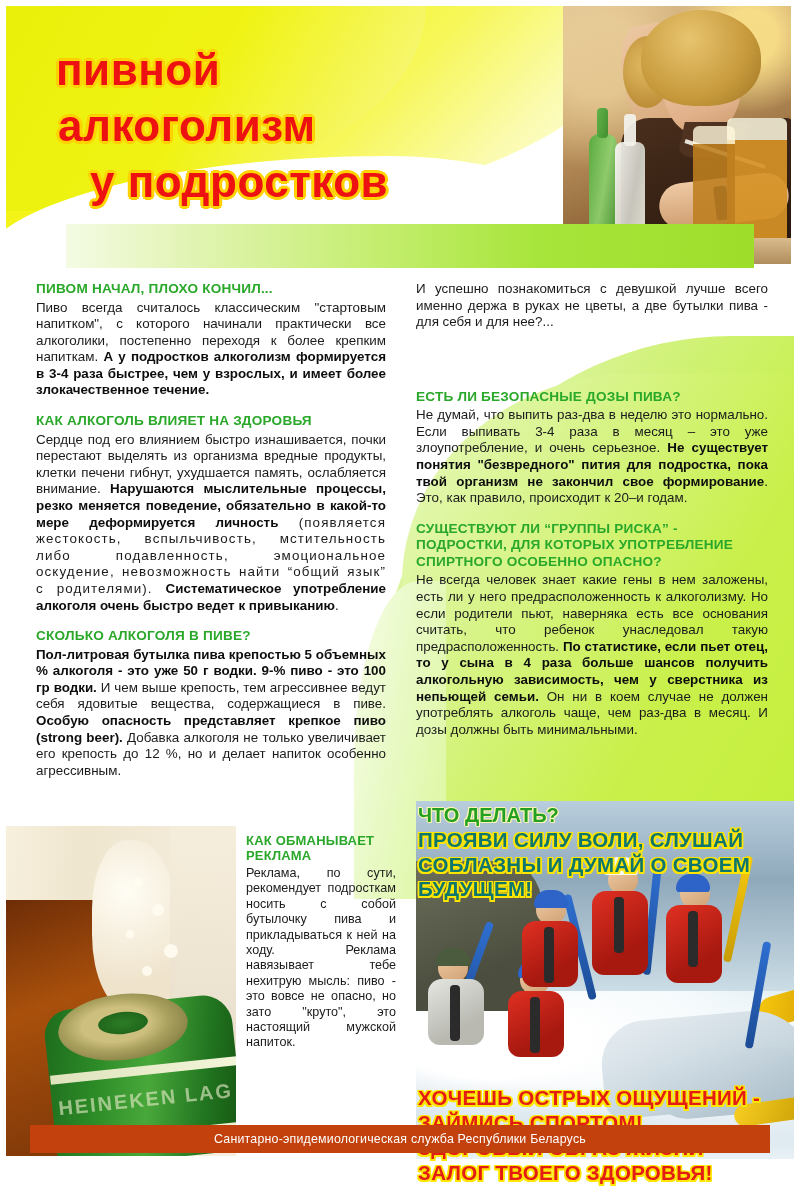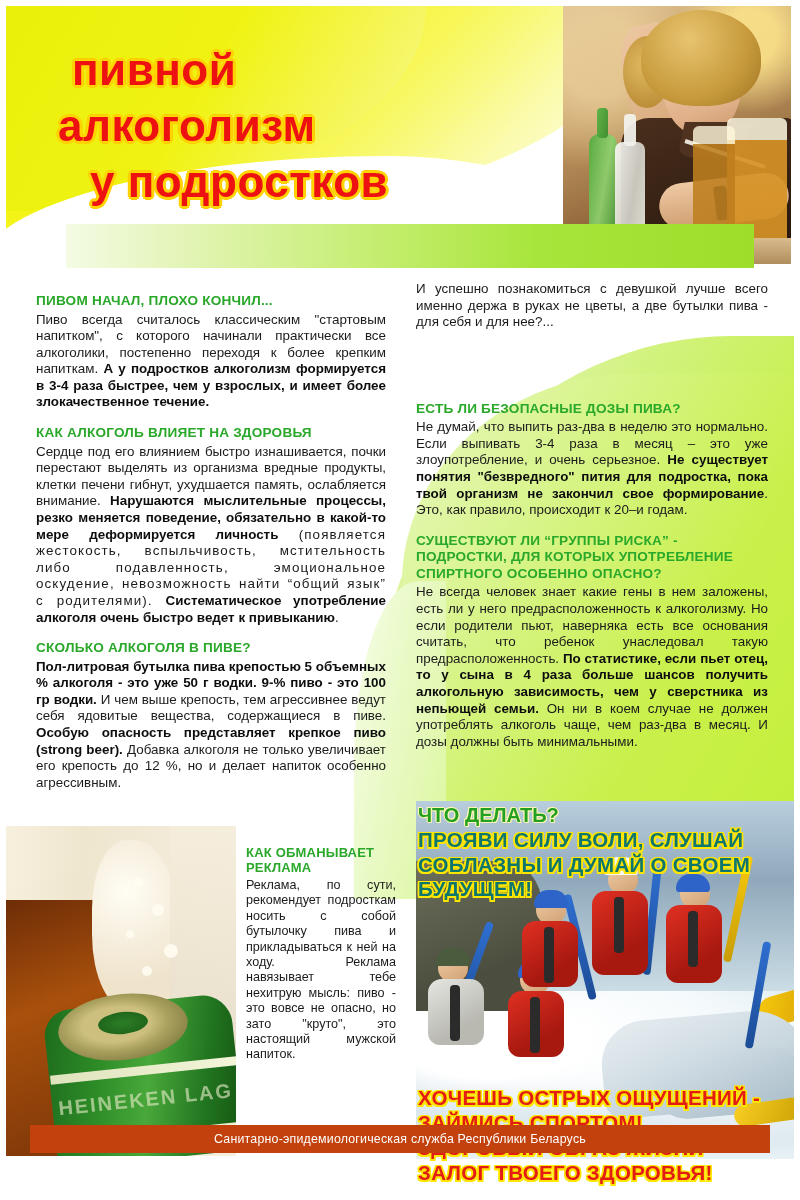--- a/index.html
+++ b/index.html
@@ -41,21 +41,21 @@
     z-index:6;text-align:left;
   }
   .title .ln{
     font-weight:bold;color:#ee1111;
     font-size:44px;line-height:56px;letter-spacing:.5px;
     text-shadow:
       -2px 0 #ffd400, 2px 0 #ffd400, 0 -2px #ffd400, 0 2px #ffd400,
       -2px -2px #ffd400, 2px -2px #ffd400, -2px 2px #ffd400, 2px 2px #ffd400,
       -3px 0 #ffcc00, 3px 0 #ffcc00, 0 3px #ffcc00, 0 -3px #ffcc00;
   }
-  .title .l1{margin-left:66px;}
+  .title .l1{margin-left:50px;}
   .title .l2{margin-left:52px;}
   .title .l3{margin-left:84px;}
 
   
   .teen-photo{
     position:absolute;right:3px;top:0;width:228px;height:258px;overflow:hidden;z-index:4;
     background:linear-gradient(180deg,#c9a06c 0%,#b5854e 40%,#d9b681 100%);
   }
   .tp-bg{position:absolute;inset:0;
     background:
@@ -116,21 +116,21 @@
     position:absolute;left:348px;top:300px;width:92px;height:318px;
     background:linear-gradient(100deg,#f7fde9 0%,#eafac9 40%,#dcf79d 100%);
     border-top-left-radius:70% 58%;
   }
 
   .col{position:absolute;top:0;}
   .col-left{left:30px;width:350px;}
   .col-right{left:410px;width:352px;}
 
   h2.sec{
-    margin:12px 0 2px 0;color:#2aa82a;font-size:13.6px;font-weight:bold;
+    margin:0 0 2px 0;color:#2aa82a;font-size:13.6px;font-weight:bold;
     letter-spacing:.2px;line-height:16.5px;
   }
   p.body{
     margin:0 0 14px 0;color:#1b1b1b;font-size:13.4px;line-height:16.6px;
     text-align:justify;
   }
   b{font-weight:bold;color:#0d0d0d;}
   .sp{letter-spacing:1.1px;}
 
   

